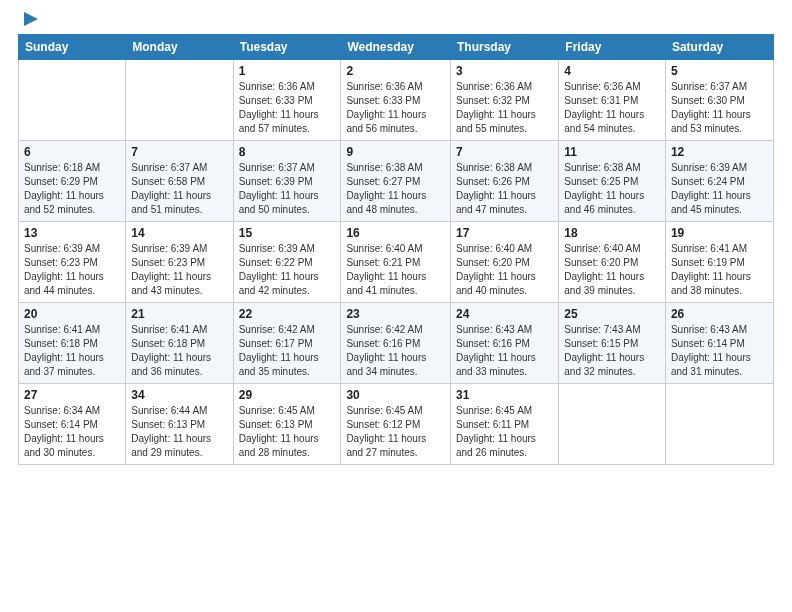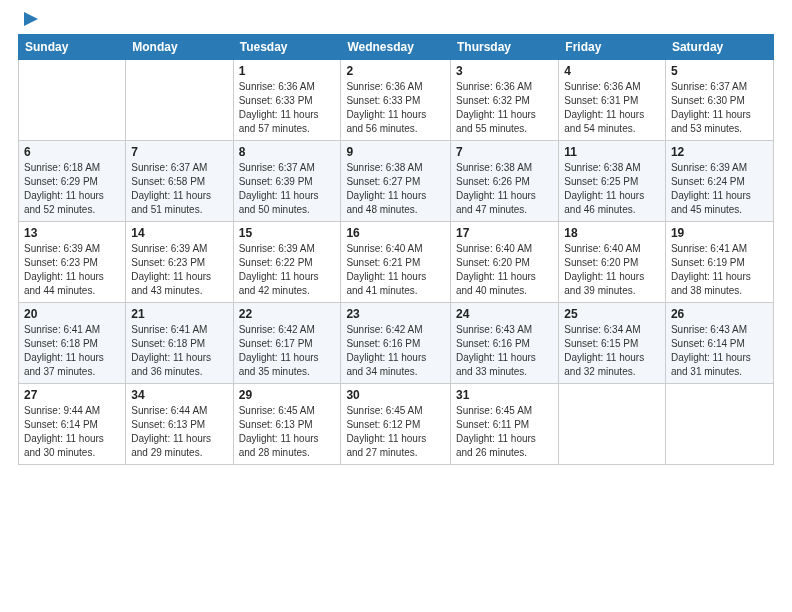--- a/index.html
+++ b/index.html
@@ -271,35 +271,35 @@
 Daylight: 11 hours and 34 minutes.</div>
           </td>
           <td>
             <span class="day-num">24</span>
             <div class="day-info">Sunrise: 6:43 AM
 Sunset: 6:16 PM
 Daylight: 11 hours and 33 minutes.</div>
           </td>
           <td>
             <span class="day-num">25</span>
-            <div class="day-info">Sunrise: 6:34 AM
+            <div class="day-info">Sunrise: 7:43 AM
 Sunset: 6:15 PM
 Daylight: 11 hours and 32 minutes.</div>
           </td>
           <td>
             <span class="day-num">26</span>
             <div class="day-info">Sunrise: 6:43 AM
 Sunset: 6:14 PM
 Daylight: 11 hours and 31 minutes.</div>
           </td>
         </tr>
         <tr>
           <td>
             <span class="day-num">27</span>
-            <div class="day-info">Sunrise: 9:44 AM
+            <div class="day-info">Sunrise: 6:34 AM
 Sunset: 6:14 PM
 Daylight: 11 hours and 30 minutes.</div>
           </td>
           <td>
             <span class="day-num">34</span>
             <div class="day-info">Sunrise: 6:44 AM
 Sunset: 6:13 PM
 Daylight: 11 hours and 29 minutes.</div>
           </td>
           <td>

